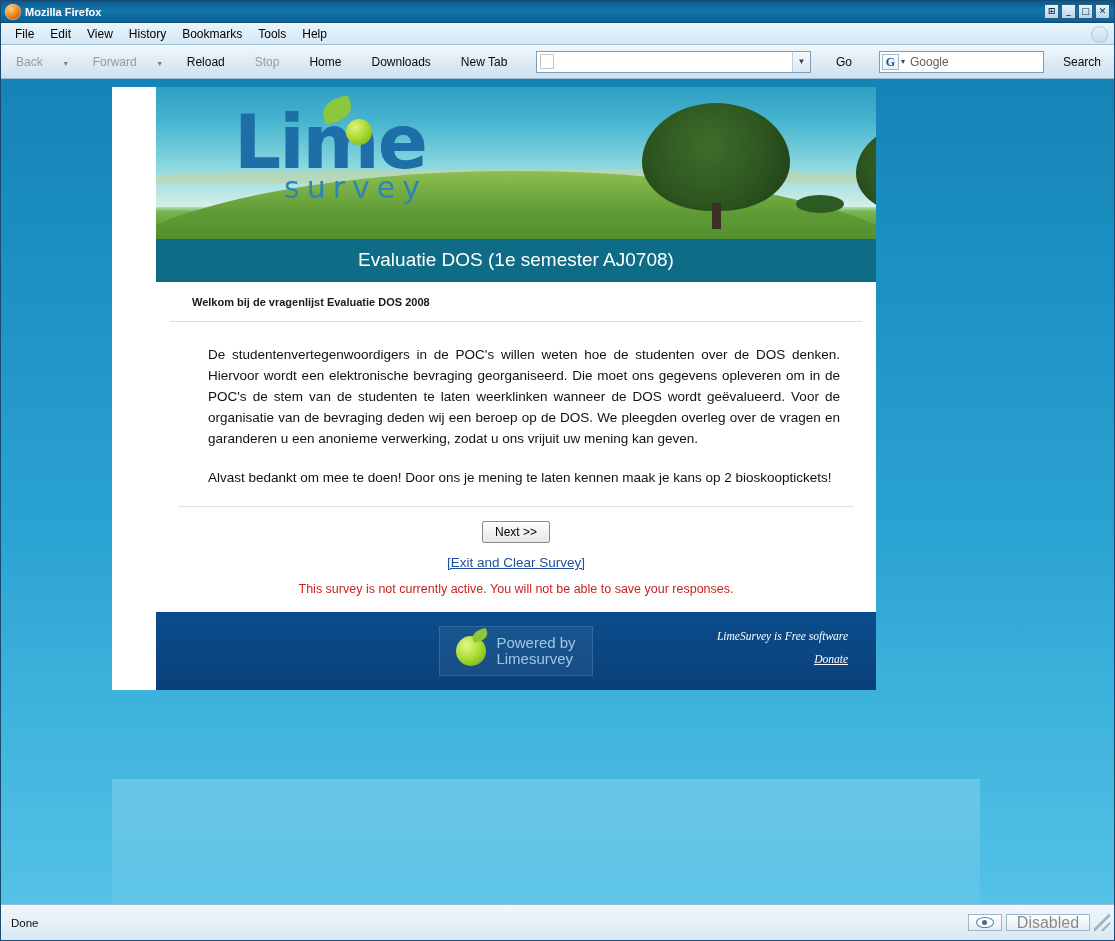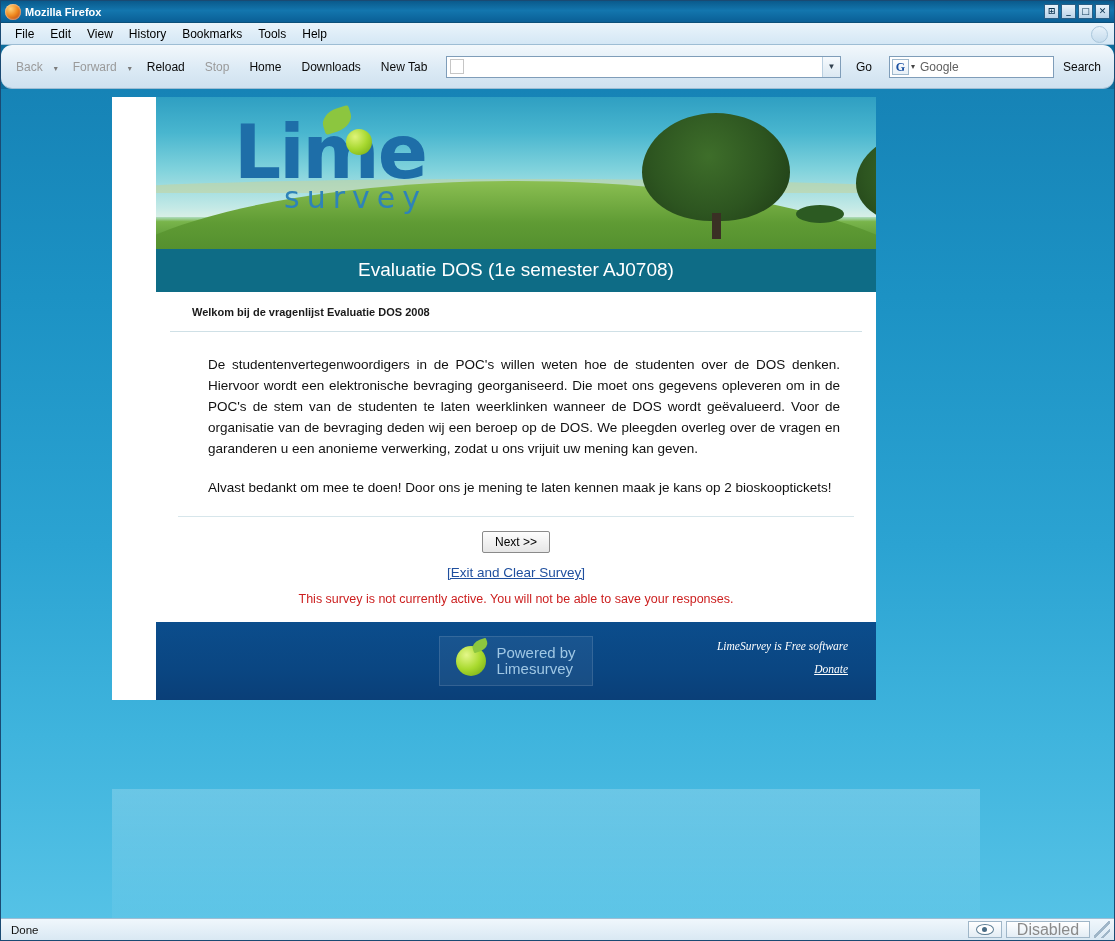--- a/index.html
+++ b/index.html
@@ -81,29 +81,28 @@
     position: absolute;
     right: 6px; top: 3px;
     width: 15px; height: 15px;
     border-radius: 50%;
     background: linear-gradient(to bottom, #e7f2fa, #c6dced);
     border: 1px solid #a9c6db;
   }
 
   
   .navbar {
-    height: 44px;
+    height: 34px;
     background: linear-gradient(to bottom, #f2f8fc 0%, #dceaf5 55%, #cfe1ef 100%);
     border-bottom: 1px solid #9dbdd4;
     display: flex;
     align-items: center;
     padding: 0 6px;
     box-sizing: border-box;
-    gap: 2px;
-    border-radius: 11px;
+    gap: 12px;
   }
   .nav-btn {
     font-size: 12px;
     color: #0b0b0b;
     padding: 3px 8px;
     white-space: nowrap;
     border: 1px solid transparent;
     border-radius: 2px;
   }
   .nav-btn.disabled { color: #9a9a9a; }
@@ -404,21 +403,21 @@
     position: absolute;
     left: 111px;
     top: 700px;
     width: 868px;
     height: 196px;
     background: linear-gradient(to bottom, rgba(255,255,255,.20) 0%, rgba(255,255,255,.06) 60%, rgba(255,255,255,0) 100%);
   }
 
   
   .statusbar {
-    height: 22px;
+    height: 36px;
     background: linear-gradient(to bottom, #f0f7fc, #d9e8f3);
     border-top: 1px solid #9dbdd4;
     display: flex;
     align-items: center;
     padding: 0 4px;
     box-sizing: border-box;
     font-size: 11.5px;
     color: #111;
     gap: 4px;
   }

